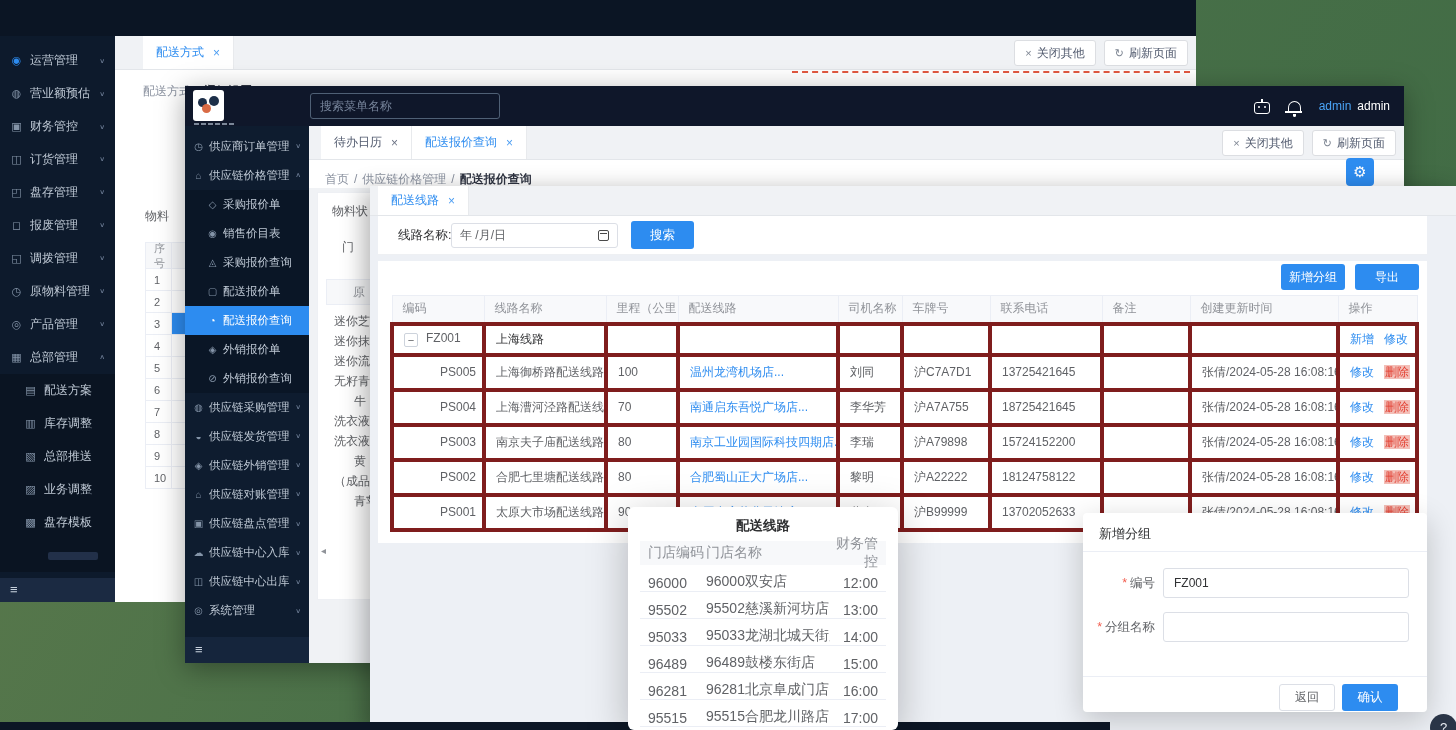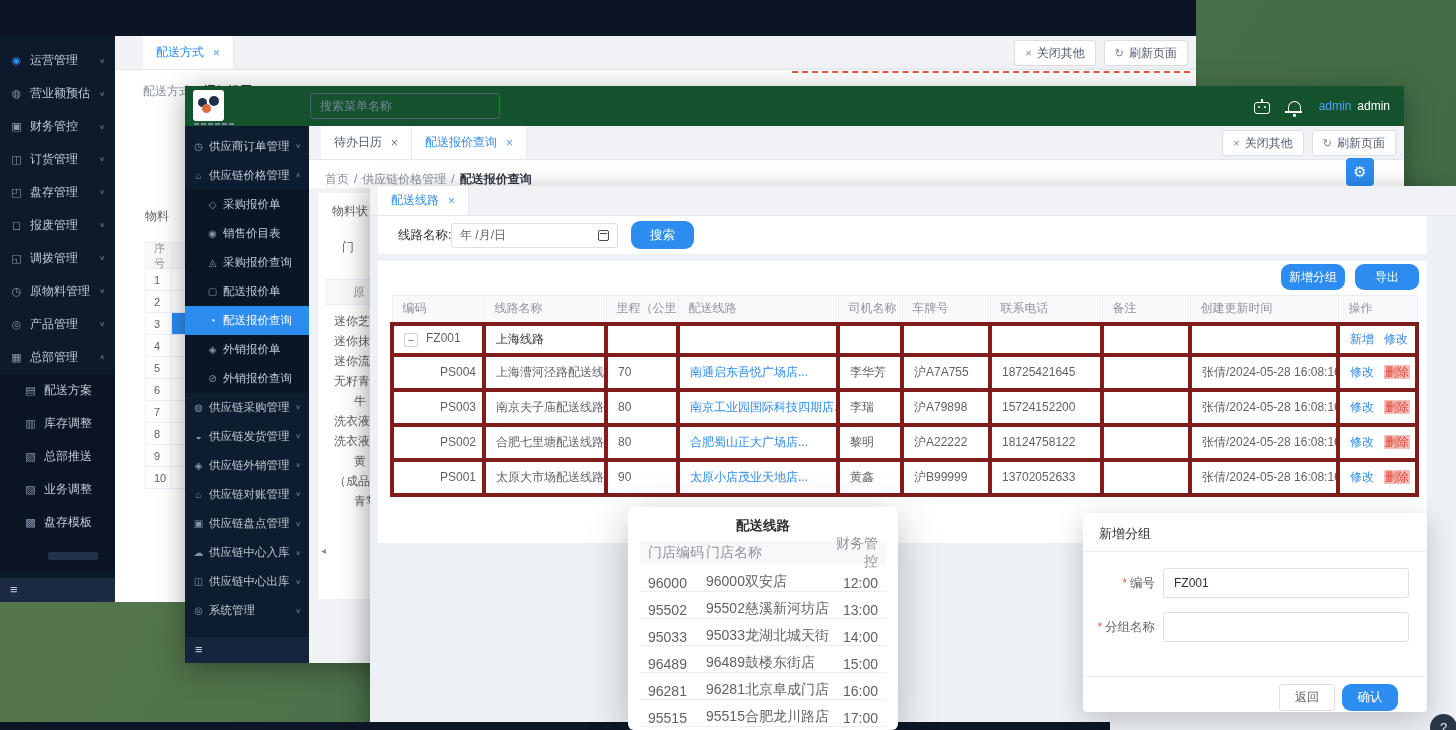--- a/index.html
+++ b/index.html
@@ -40,21 +40,21 @@
   .dash-line{position:absolute;left:677px;top:35px;width:398px;border-top:2px dashed #e25840}
   .a-form-label{position:absolute;left:30px;top:138px;font-size:12px;color:#606266}
   .a-mini{position:absolute;left:30px;top:172px;width:60px;border:1px solid #ebeef5;border-bottom:none;font-size:11px}
   .a-mini .hr{display:flex;height:26px;background:#f7f8fa;border-bottom:1px solid #ebeef5;color:#909399;align-items:center}
   .a-mini .row{display:flex;height:22px;border-bottom:1px solid #ebeef5;color:#606266;align-items:center}
   .a-mini .c1{width:26px;padding-left:8px;flex:none;border-right:1px solid #ebeef5;height:100%;display:flex;align-items:center}
   .a-mini .c2{flex:1;height:100%}
   .a-mini .row.sel .c2{background:#2d8cf0}
   
   .win-b{left:185px;top:86px;width:1219px;height:577px;background:#f0f2f5;z-index:10;box-shadow:0 6px 26px rgba(0,0,0,.35)}
-  .b-header{position:absolute;left:0;top:0;right:0;height:40px;background:#14532d}
+  .b-header{position:absolute;left:0;top:0;right:0;height:40px;background:#0f172a}
   .logo{position:absolute;left:8px;top:4px;width:31px;height:31px;background:#fff;border-radius:3px}
   .logo i{position:absolute;border-radius:50%}
   .logo .c1{left:5px;top:8px;width:9px;height:9px;background:#1d2f49}
   .logo .c2{left:16px;top:6px;width:10px;height:10px;background:#1d2f49}
   .logo .c3{left:9px;top:14px;width:9px;height:9px;background:#d96b45}
   .logo-caption{position:absolute;left:9px;top:37px;width:42px;height:2px;background:repeating-linear-gradient(90deg,#7b8798 0 5px,transparent 5px 7px)}
   .b-search{position:absolute;left:125px;top:7px;width:190px;height:26px;background:transparent;border:1px solid #4f6075;border-radius:3px;color:#dfe4ea;font-size:12px;padding:0 9px;outline:none}
   .b-search::placeholder{color:#76849a}
   .b-icons{position:absolute;right:14px;top:0;height:40px;display:flex;align-items:center;gap:18px}
   .robot{width:16px;height:12px;border:1.5px solid #fff;border-radius:3px;position:relative;margin-top:4px}
@@ -88,21 +88,21 @@
   .bp-items div.c{padding-left:28px}
   .bp-arrow{position:absolute;left:3px;top:352px;color:#909399;font-size:10px}
   
   .win-c{left:370px;top:186px;width:1086px;height:544px;background:#edf0f5;z-index:30;box-shadow:-6px 4px 22px rgba(0,0,0,.3)}
   .c-tabstrip{height:30px;padding-left:8px}
   .c-form{position:absolute;left:8px;top:30px;width:1049px;height:39px;background:#fff;border-bottom:1px solid #eef0f3}
   .c-form-label{position:absolute;left:20px;top:0;line-height:39px;font-size:12.5px;color:#303133}
   .date-input{position:absolute;left:73px;top:7px;width:167px;height:25px;border:1px solid #dcdfe6;border-radius:3px;font-size:12px;color:#606266;display:flex;align-items:center;padding:0 8px;background:#fff;cursor:text}
   .cal{width:11px;height:11px;border:1.2px solid #4a4a4a;border-radius:2px;position:relative;margin-left:auto;flex:none}
   .cal:before{content:'';position:absolute;left:1px;right:1px;top:2px;height:1.2px;background:#4a4a4a}
-  .btn-primary{background:#2d8cf0;color:#fff;border-radius:9px;font-size:12.5px;text-align:center;cursor:pointer}
+  .btn-primary{background:#2d8cf0;color:#fff;border-radius:3px;font-size:12.5px;text-align:center;cursor:pointer}
   .search-btn{position:absolute;left:253px;top:5px;width:63px;height:28px;line-height:28px}
   .c-card{position:absolute;left:8px;top:75px;width:1049px;height:282px;background:#fff}
   .card-btns{position:absolute;right:8px;top:3px;display:flex;gap:10px}
   .card-btns .btn-primary{width:64px;height:26px;line-height:26px;font-size:12px}
   table.main{position:absolute;left:12px;top:34px;width:1025px;border-collapse:collapse;table-layout:fixed;font-size:12px}
   table.main th{height:28px;background:#f8f9fb;color:#909399;font-weight:normal;text-align:left;padding:0 10px;border:1px solid #ebeef5;white-space:nowrap;overflow:hidden}
   table.main td{color:#606266;padding:0 10px;border:4px solid #7f1d1d;white-space:nowrap;overflow:hidden}
   table.main tr.group td{height:31px}
   table.main tr.data td{height:35px}
   td.ops,th.ops{text-align:center}
@@ -497,20 +497,32 @@
             <td><span class="expand-box">−</span><span>FZ001</span></td>
             <td style="color:#303133">上海线路</td>
             <td></td>
               <td></td>
               <td></td>
               <td></td>
               <td></td>
               <td></td>
               <td></td>
             <td class="ops"><span class="op-add">新增</span><span class="op-edit">修改</span><span class="op-del">删除</span></td>
+          </tr>
+          <tr class="data">
+            <td><span class="code-child">PS005</span></td>
+            <td>上海御桥路配送线路</td>
+            <td>100</td>
+            <td><span class="link">温州龙湾机场店...</span></td>
+            <td>刘同</td>
+            <td>沪C7A7D1</td>
+            <td>13725421645</td>
+            <td></td>
+            <td>张倩/2024-05-28 16:08:16</td>
+            <td class="ops"><span class="op-edit">修改</span><span class="op-del">删除</span></td>
           </tr>
           <tr class="data">
             <td><span class="code-child">PS004</span></td>
             <td>上海漕河泾路配送线路</td>
             <td>70</td>
             <td><span class="link">南通启东吾悦广场店...</span></td>
             <td>李华芳</td>
             <td>沪A7A755</td>
             <td>18725421645</td>
             <td></td>

